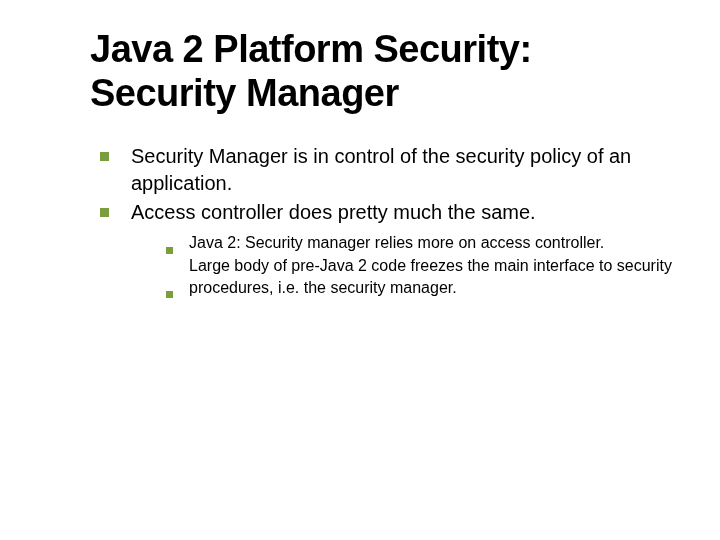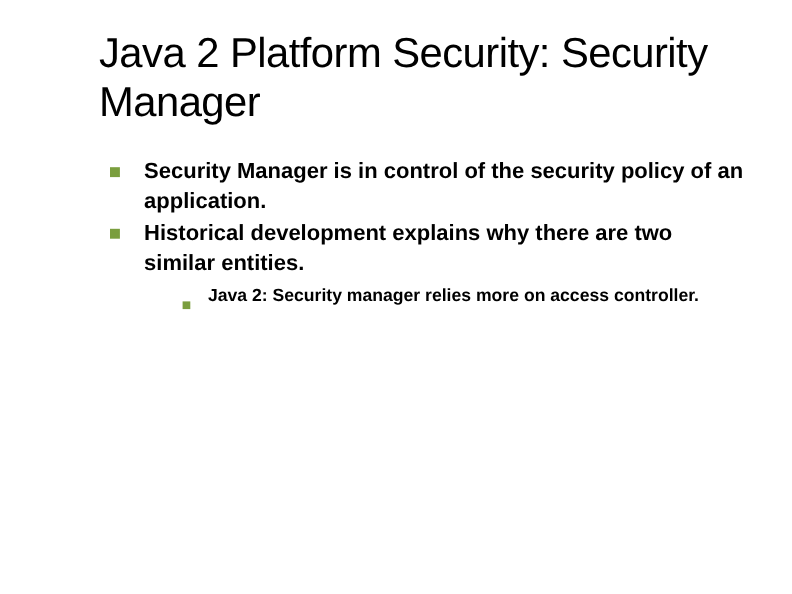--- a/index.html
+++ b/index.html
@@ -1,28 +1,28 @@
 <!DOCTYPE html>
 <html><head>
   <meta charset="utf-8">
   <style>
-    * { margin: 0; padding: 0; box-sizing: border-box; font-weight: bold; }
+    * { margin: 0; padding: 0; box-sizing: border-box; }
     body {
       width: 720px;
       height: 540px;
       background: #fff;
       font-family: Verdana, Geneva, sans-serif;
       color: #000;
       padding: 28px 40px 40px 90px;
     }
     .title {
       font-size: 38px;
       line-height: 1.15;
       margin-bottom: 28px;
-      font-weight: 400;
+      font-weight: 700;
       letter-spacing: -0.5px;
     }
     .main-list {
       list-style: none;
       margin-left: 10px;
     }
     .main-item {
       display: flex;
       align-items: flex-start;
       margin-bottom: 2px;
@@ -69,22 +69,26 @@
 
 <h1 class="title">Java 2 Platform Security: Security Manager</h1>
 
 <ul class="main-list">
   <li class="main-item">
     <span class="main-bullet"></span>
     <span class="main-text">Security Manager is in control of the security policy of an application.</span>
   </li>
   <li class="main-item">
     <span class="main-bullet"></span>
-    <span class="main-text">Historical development explains why there are two similar entities.</span>
+    <span class="main-text">Access controller does pretty much the same.</span>
   </li>
 </ul>
 
 <ul class="sub-list">
   <li class="sub-item">
     <span class="sub-bullet"></span>
     <span class="sub-text">Java 2: Security manager relies more on access controller.</span>
   </li>
+  <li class="sub-item">
+    <span class="sub-bullet"></span>
+    <span class="sub-text">Large body of pre-Java 2 code freezes the main interface to security procedures, i.e. the security manager.</span>
+  </li>
 </ul>
 
 </body></html>

